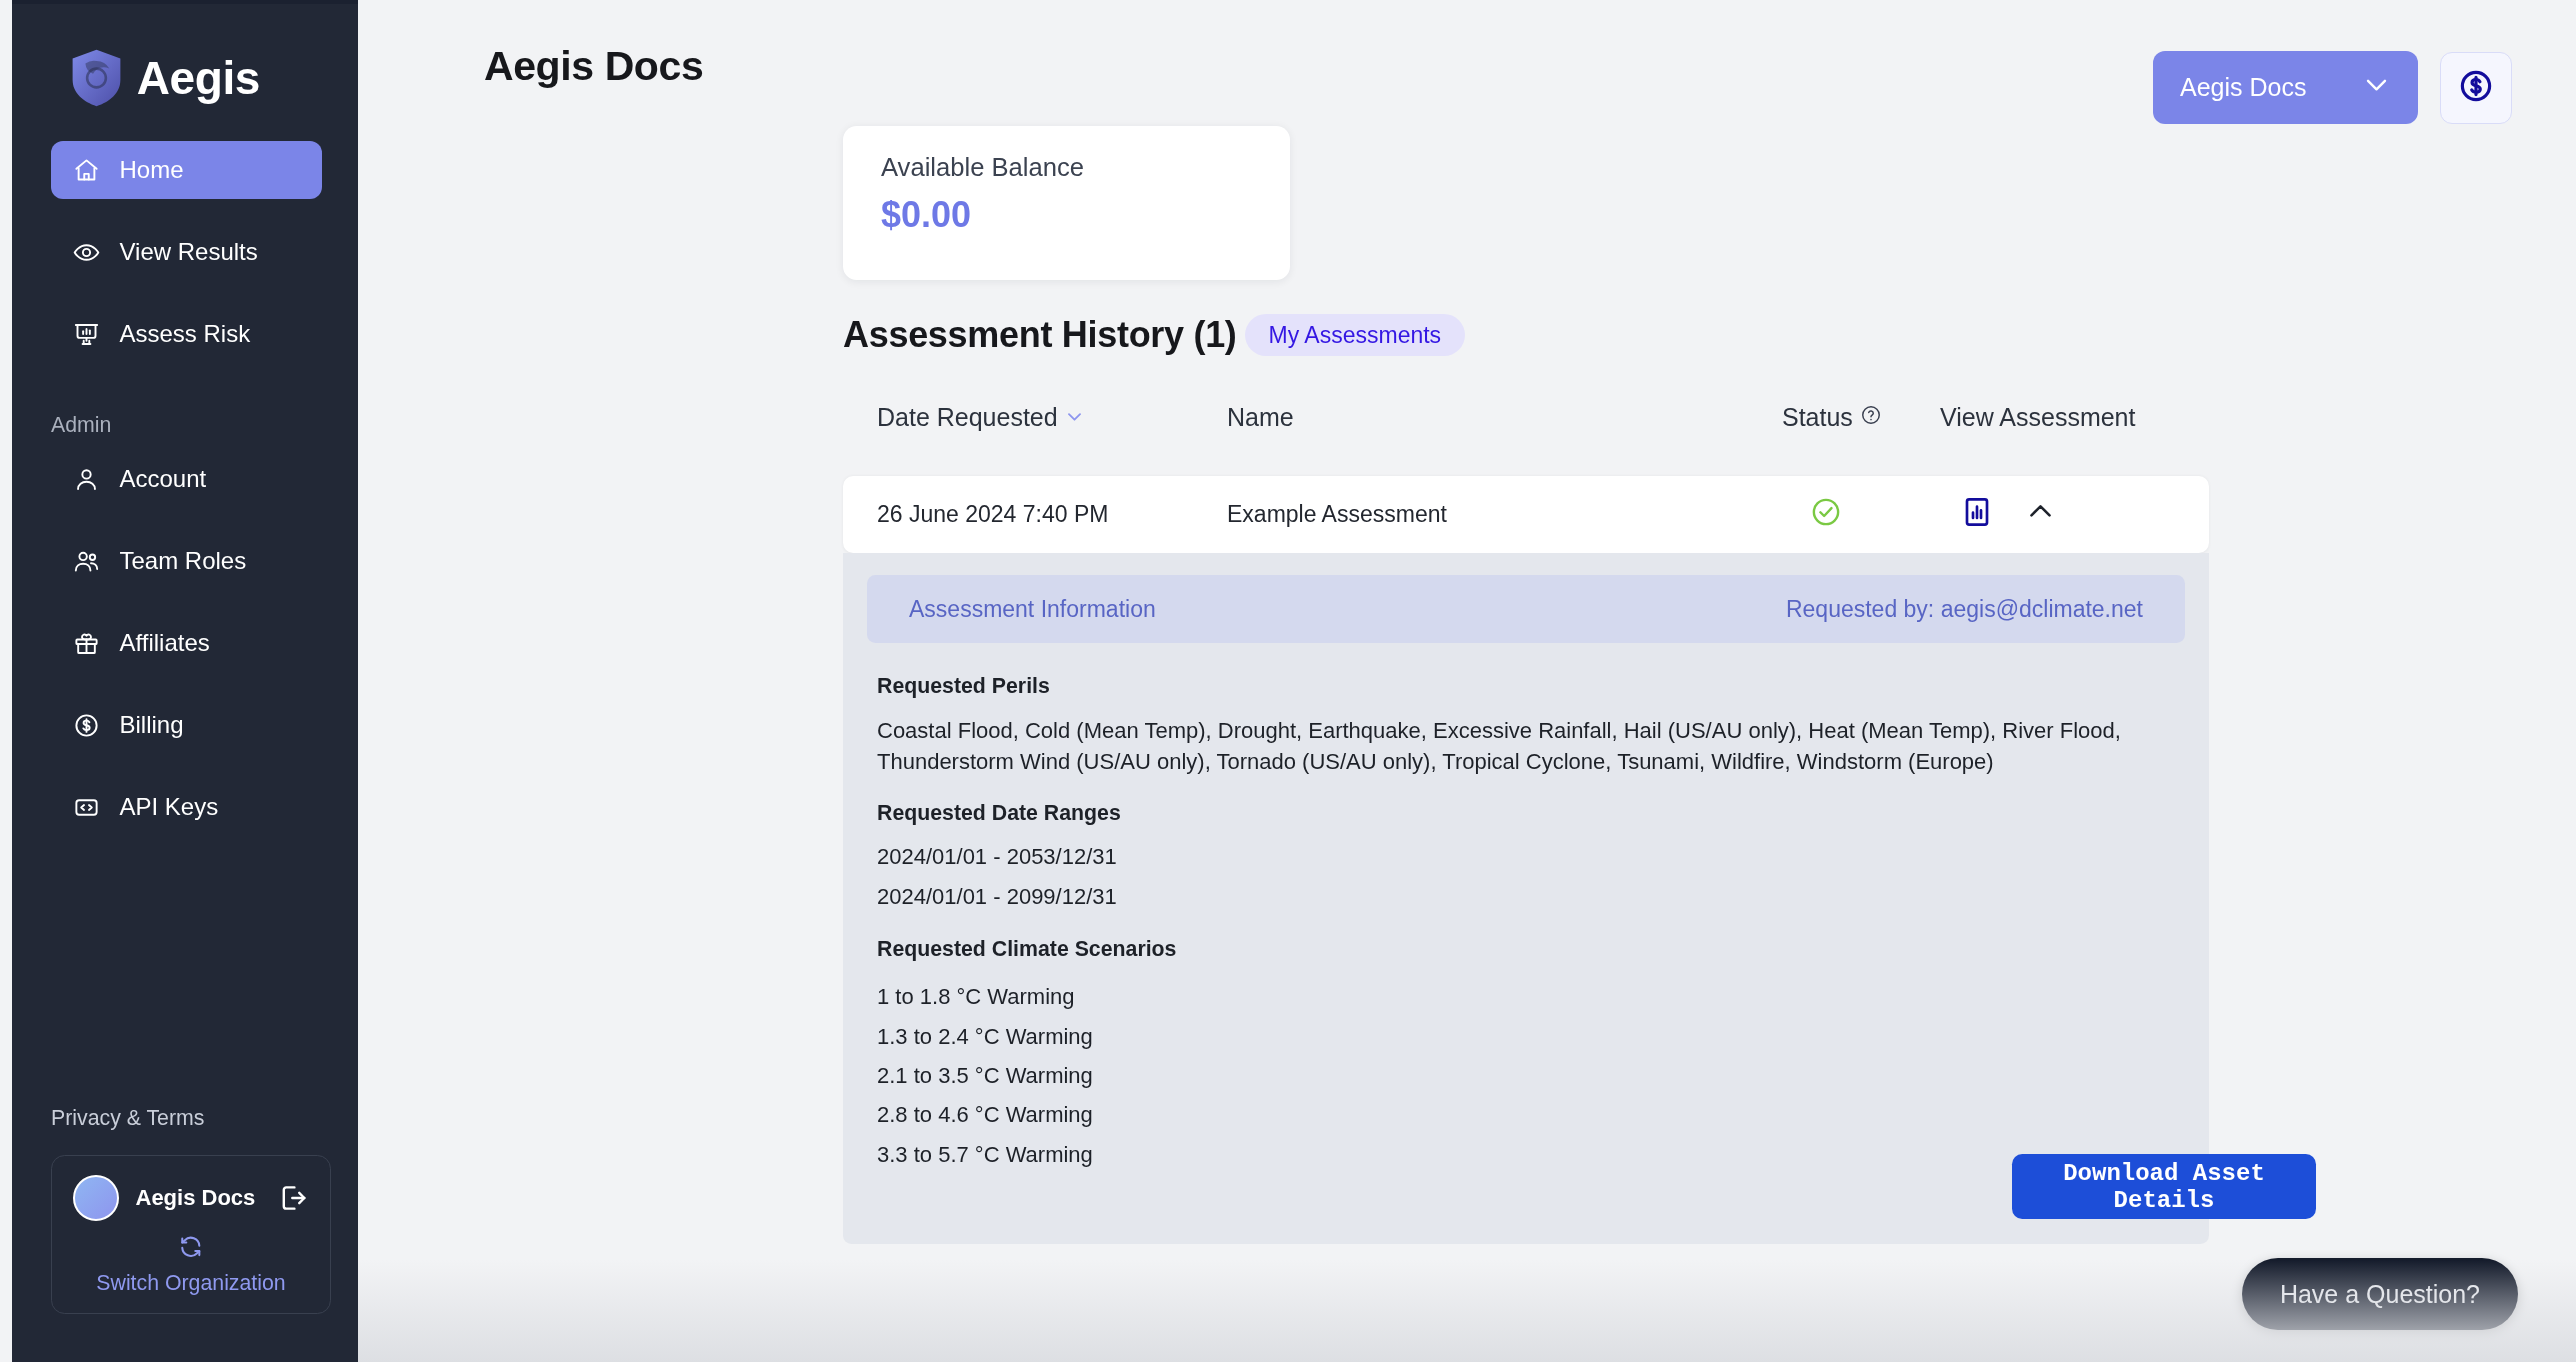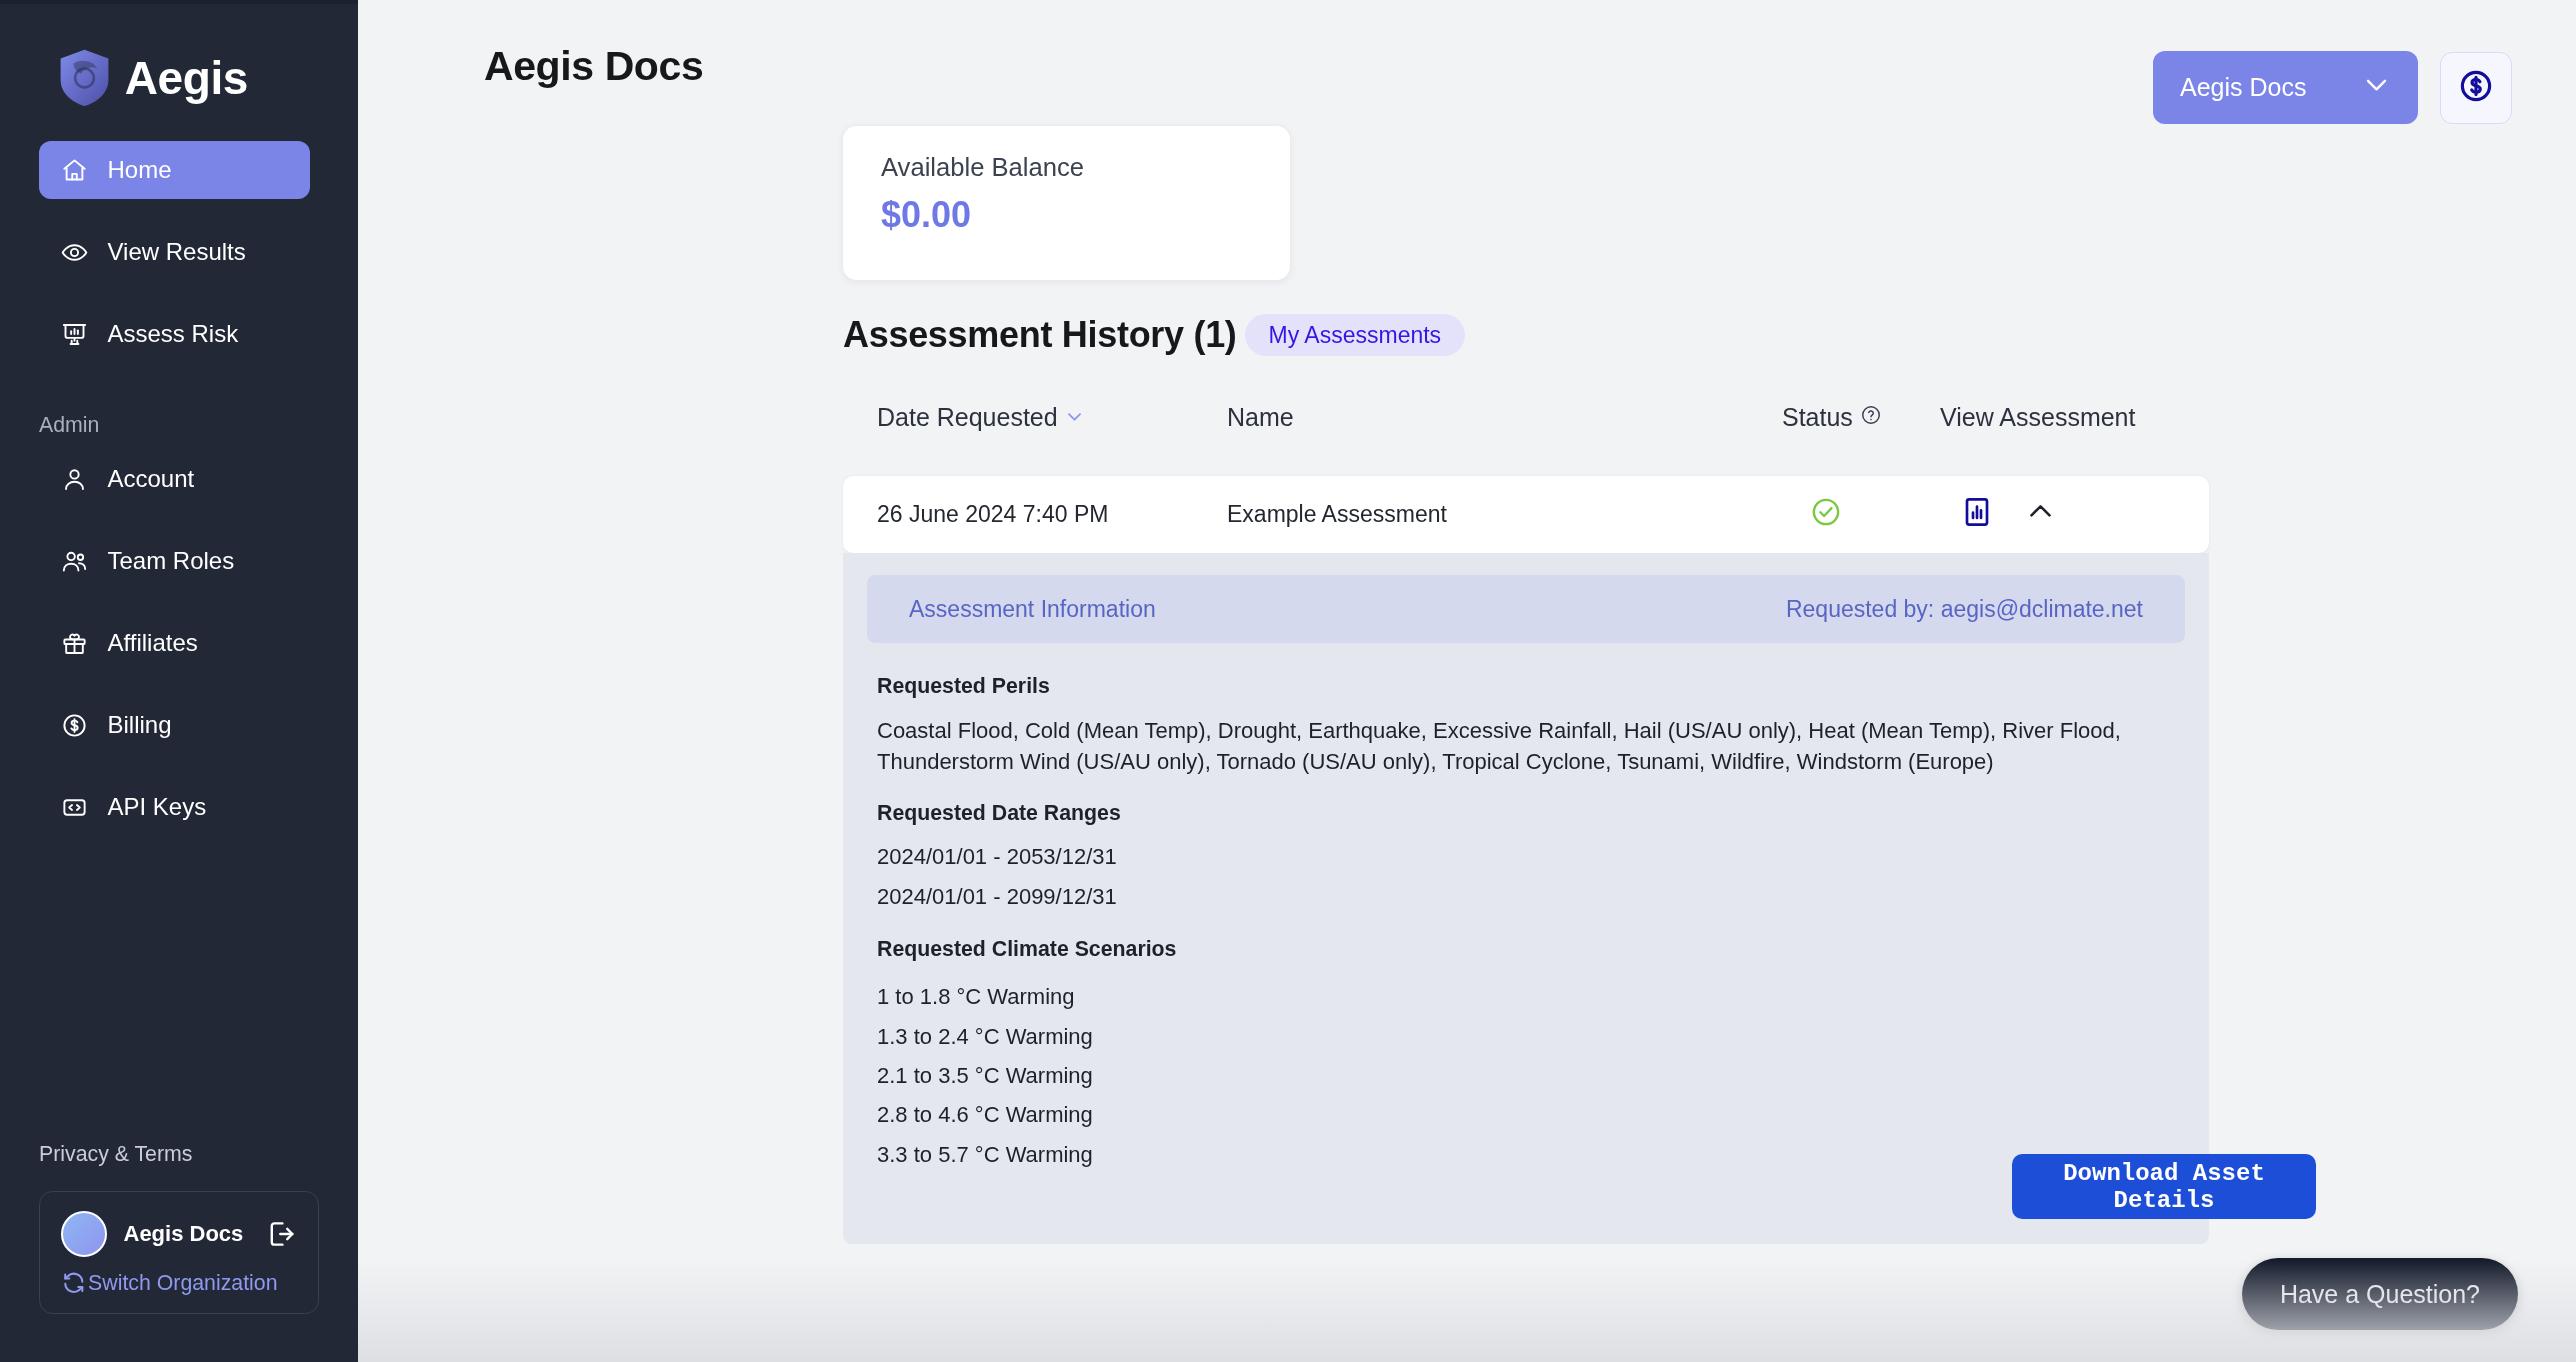--- a/index.html
+++ b/index.html
@@ -8,21 +8,21 @@
     font-family: "Liberation Sans", sans-serif;
     overflow: hidden;
   }
   body {
     background: #f2f3f5;
     position: relative;
   }
 
   
   #sidebar {
-    position: absolute; left: 0; top: 0;
+    position: absolute; left: 12px; top: 0;
     width: 358px; height: 1362px;
     background: #222836;
     display: flex; flex-direction: column;
   }
   #sidebar-top-strip {
     position:absolute; left:0; top:0; width:358px; height:4.3px;
     background:#1b2130;
   }
   .brand {
     display: flex; align-items: center; gap: 13.7px;
@@ -70,21 +70,21 @@
     padding: 19px 20.5px 17px 20.5px;
   }
   .org-row { display: flex; align-items: center; gap: 17px; }
   .org-avatar {
     width: 46px; height: 46px; border-radius: 50%;
     background: linear-gradient(135deg, #8fb6f2 0%, #8e95ee 100%);
     border: 2.6px solid #ffffff; flex: 0 0 auto;
   }
   .org-name { color: #ffffff; font-size: 22px; font-weight: 700; flex: 1 1 auto; }
   .org-logout { width: 34px; height: 34px; flex: 0 0 auto; }
-  .org-switch-row { display: flex; align-items: center; gap: 2px; margin-top: 13.7px; }
+  .org-switch-row { display: flex; align-items: center; gap: 11px; margin-top: 13.7px; flex-direction: column; }
   .org-switch-icon { width: 25.6px; height: 25.6px; flex:0 0 auto; }
   .org-switch-label { color: #8f99ef; font-size: 21.3px; }
 
   
   #main {
     position: absolute; left: 358px; top: 0;
     width: 2218px; height: 1362px;
     background: #f2f3f5;
     overflow: hidden;
   }

